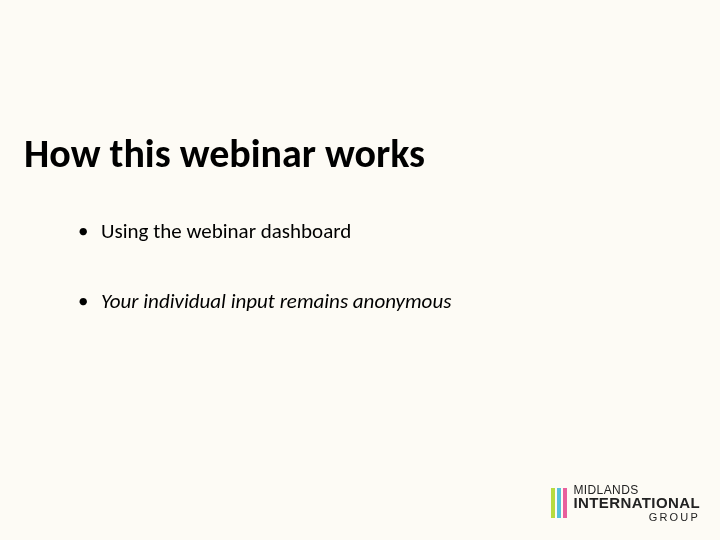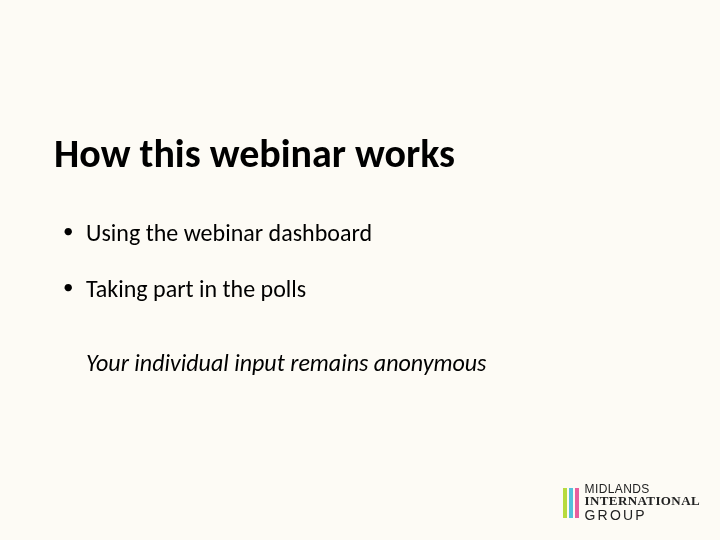--- a/index.html
+++ b/index.html
@@ -16,32 +16,32 @@
   .slide {
     box-sizing: border-box;
     width: 720px;
     height: 540px;
     padding: 0;
     position: relative;
   }
   .title {
     position: absolute;
     top: 132px;
-    left: 54px;
+    left: 24px;
     font-size: 40px;
     font-weight: 700;
     letter-spacing: 0px;
     line-height: 1.1;
   }
   .bullets {
     position: absolute;
     top: 218px;
-    left: 60px;
+    left: 75px;
     right: 60px;
-    font-size: 24px;
+    font-size: 21px;
     line-height: 1.25;
   }
   .bullets ul {
     list-style: none;
     margin: 0;
     padding: 0;
   }
   .bullets li {
     position: relative;
     padding-left: 26px;
@@ -78,37 +78,36 @@
   }
   .bar1 { background: #b7db3f; }
   .bar2 { background: #55c0db; }
   .bar3 { background: #e85f9d; }
   .logo-text {
     font-family: Arial, Helvetica, sans-serif;
     color: #222;
     line-height: 0.95;
   }
   .logo-line1 { font-size: 12px; font-weight: 400; letter-spacing: 0.4px; }
-  .logo-line2 { font-size: 13px; font-weight: 700; letter-spacing: 0.4px; font-family: Liberation Serif, serif; }
-  .logo-line3 { font-size: 14px; font-weight: 400; letter-spacing: 2.2px; margin-top: 1px; }
+  .logo-line2 { font-size: 15px; font-weight: 700; letter-spacing: 0.4px; }
+  .logo-line3 { font-size: 11px; font-weight: 400; letter-spacing: 2.2px; text-align: right; margin-top: 1px; }
 </style>
 </head>
 <body>
 
 <div class="slide">
 
   <div class="title">How this webinar works</div>
 
   <div class="bullets">
     <ul>
       <li>
         <span>Using the webinar dashboard</span>
       </li>
       <li>
-        <span>Taking part in the polls</span>
         <span class="sub-note">Your individual input remains anonymous</span>
       </li>
     </ul>
   </div>
 
   <div class="logo">
     <div class="logo-bars">
       <span class="bar1"></span>
       <span class="bar2"></span>
       <span class="bar3"></span>

